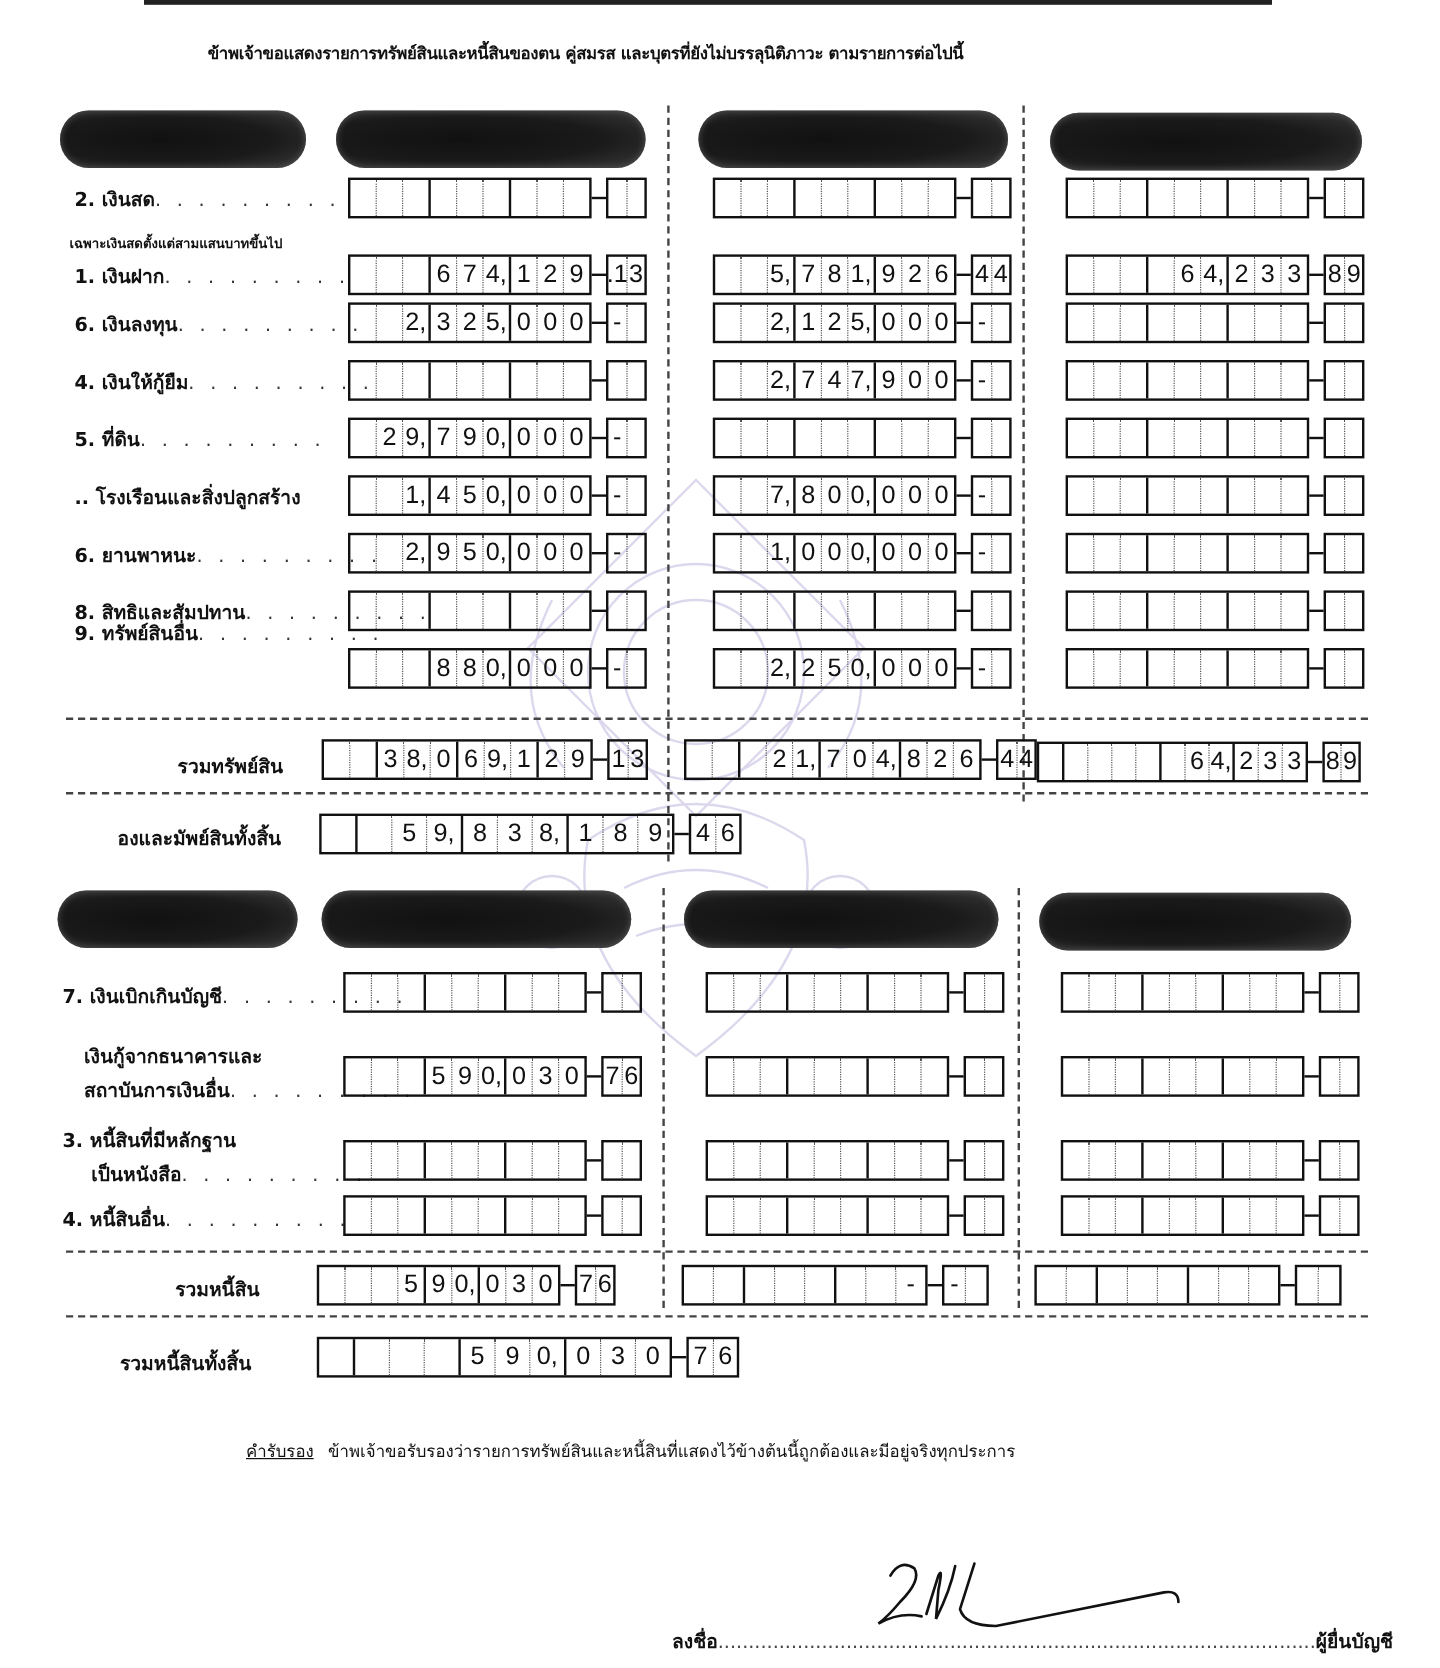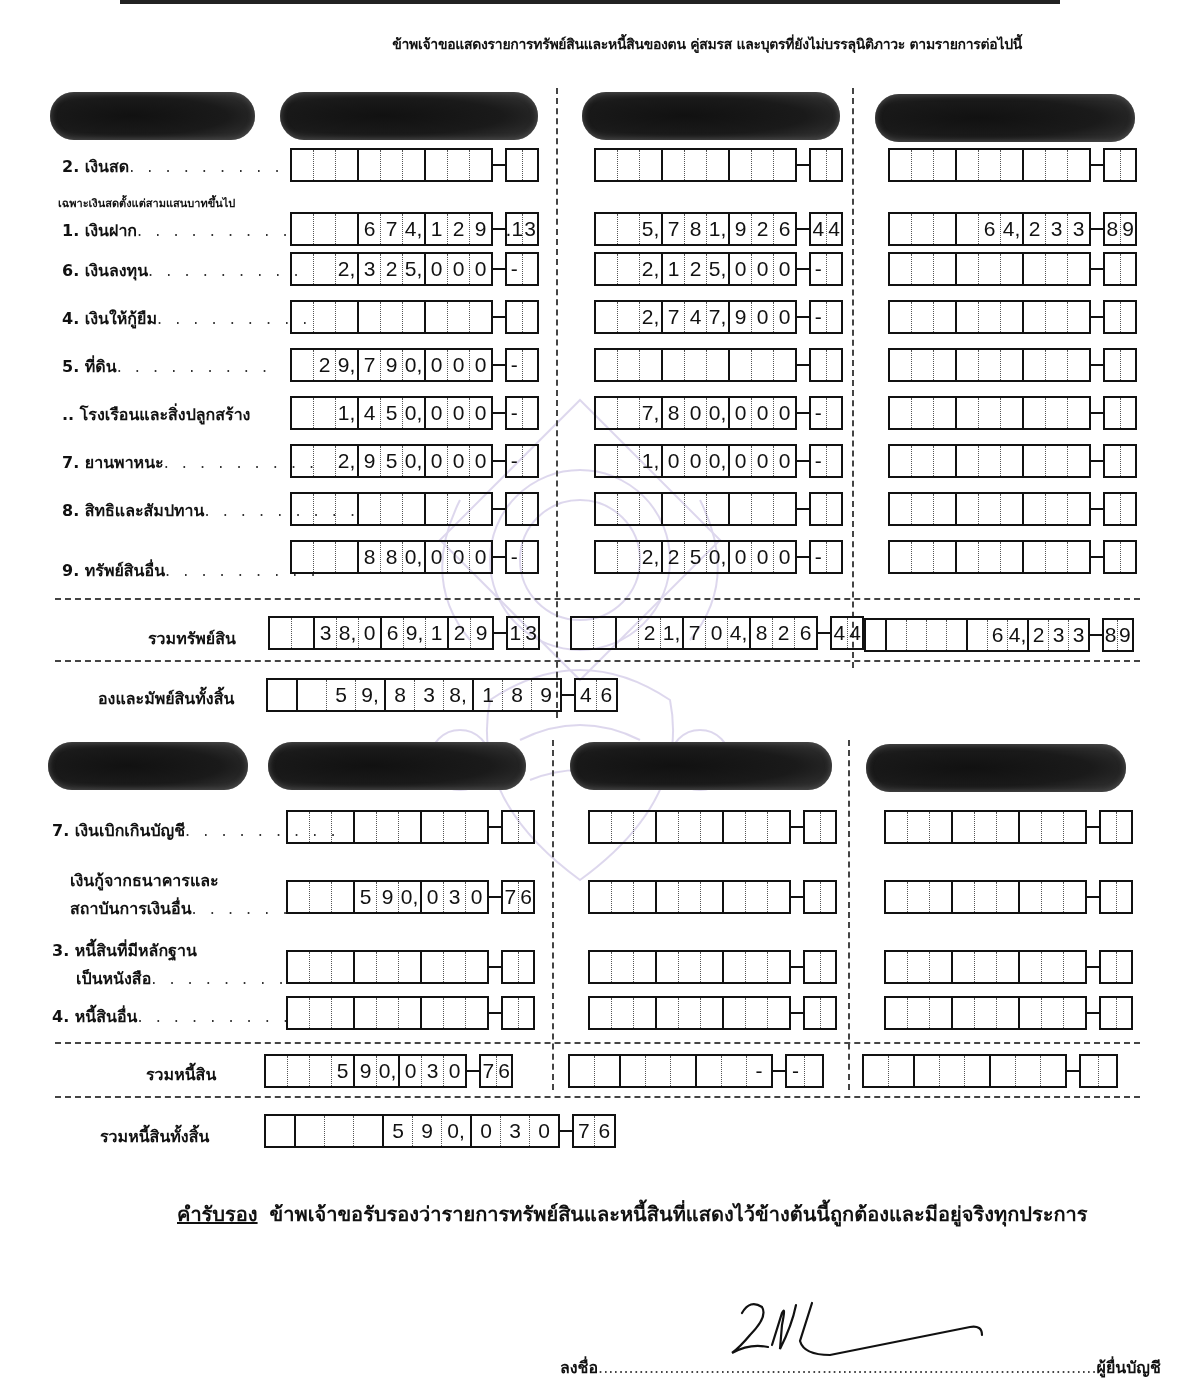--- a/index.html
+++ b/index.html
@@ -1,36 +1,36 @@
 <!DOCTYPE html>
 <html><head>
 <meta charset="utf-8">
 <style>
   html,body{margin:0;padding:0;background:#fff;}
   body{width:1200px;height:1390px;position:relative;overflow:hidden;font-family:"DejaVu Sans",sans-serif;color:#111;}
   .topbar{position:absolute;left:120px;top:0;width:940px;height:4px;background:#222;}
-  .intro{position:absolute;left:0;width:976px;top:33px;text-align:right;font-size:14px;font-weight:bold;letter-spacing:-0.3px;padding-left:46px;}
+  .intro{position:absolute;left:0;width:976px;top:33px;text-align:center;font-size:14px;font-weight:bold;letter-spacing:-0.3px;}
   .vdash{position:absolute;width:0;border-left:2px dashed #444;}
   .hdash{position:absolute;height:0;border-top:2px dashed #444;}
   .pill{position:absolute;height:48px;border-radius:24px;background:radial-gradient(ellipse at 40% 50%,#111 0%,#1a1a1a 55%,#3a3a3a 100%);box-shadow:inset 0 0 6px #555;}
   .label{position:absolute;font-size:16px;font-weight:bold;white-space:nowrap;}
   .label .dots{font-weight:normal;letter-spacing:4px;color:#333;}
   .note{position:absolute;font-size:11px;font-weight:bold;white-space:nowrap;}
   .numbox{position:absolute;height:34px;display:flex;align-items:center;}
   .mainbox{display:flex;height:34px;border:2px solid #111;box-sizing:border-box;}
   .grp{display:flex;border-right:2px solid #111;}
   .grp:last-child{border-right:none;}
   .cell{width:30px;height:30px;border-right:1px dotted #555;display:flex;align-items:center;justify-content:center;font-family:"Liberation Sans",sans-serif;font-size:21px;}
   .grp .cell:last-child{border-right:none;}
   .dash{width:12px;height:2px;background:#111;}
   .decbox{display:flex;height:34px;border:2px solid #111;box-sizing:border-box;}
   .decbox .cell{width:20px;}
   .decbox .cell:last-child{border-right:none;}
   .watermark{position:absolute;left:400px;top:380px;width:360px;height:520px;opacity:0.22;}
-  .cert{position:absolute;left:177px;top:1198px;font-size:20px;font-weight:bold;white-space:nowrap;}
+  .cert{position:absolute;left:205px;top:1198px;font-size:14px;font-weight:normal;white-space:nowrap;}
   .cert .u{text-decoration:underline;margin-right:12px;}
   .signline{position:absolute;left:560px;top:1355px;font-size:16px;font-weight:bold;white-space:nowrap;}
   .signline .dots{font-weight:normal;color:#444;letter-spacing:0;}
   .sig{position:absolute;left:720px;top:1295px;width:280px;height:70px;}
 </style>
 </head>
 <body>
 
 <div class="topbar"></div>
 <div class="intro">ข้าพเจ้าขอแสดงรายการทรัพย์สินและหนี้สินของตน คู่สมรส และบุตรที่ยังไม่บรรลุนิติภาวะ ตามรายการต่อไปนี้</div>
@@ -494,21 +494,21 @@
           <div class="cell" style="width: 21px;"></div>
           <div class="cell" style="width: 21px;"></div>
         </div>
       </div>
       <div class="dash"></div>
       <div class="decbox">
         <div class="cell" style="width: 14.7px;"></div>
         <div class="cell" style="width: 14.7px;"></div>
       </div>
     </div>
-    <div class="label" style="left: 62px; top: 450px;"><span>7. ยานพาหนะ</span><span class="dots">. . . . . . . . .</span></div>
+    <div class="label" style="left: 62px; top: 450px;"><span>6. ยานพาหนะ</span><span class="dots">. . . . . . . . .</span></div>
     <div class="numbox" style="left: 290px; top: 444px;">
       <div class="mainbox">
         <div class="grp">
           <div class="cell" style="width: 21px;"></div>
           <div class="cell" style="width: 21px;"></div>
           <div class="cell" style="width: 21px;">2,</div>
         </div>
         <div class="grp">
           <div class="cell" style="width: 21px;">9</div>
           <div class="cell" style="width: 21px;">5</div>
@@ -640,21 +640,21 @@
           <div class="cell" style="width: 21px;"></div>
           <div class="cell" style="width: 21px;"></div>
         </div>
       </div>
       <div class="dash"></div>
       <div class="decbox">
         <div class="cell" style="width: 14.7px;"></div>
         <div class="cell" style="width: 14.7px;"></div>
       </div>
     </div>
-    <div class="label" style="left: 62px; top: 558px;"><span>9. ทรัพย์สินอื่น</span><span class="dots">. . . . . . . . .</span></div>
+    <div class="label" style="left: 62px; top: 515px;"><span>9. ทรัพย์สินอื่น</span><span class="dots">. . . . . . . . .</span></div>
     <div class="numbox" style="left: 290px; top: 540px;">
       <div class="mainbox">
         <div class="grp">
           <div class="cell" style="width: 21px;"></div>
           <div class="cell" style="width: 21px;"></div>
           <div class="cell" style="width: 21px;"></div>
         </div>
         <div class="grp">
           <div class="cell" style="width: 21px;">8</div>
           <div class="cell" style="width: 21px;">8</div>

